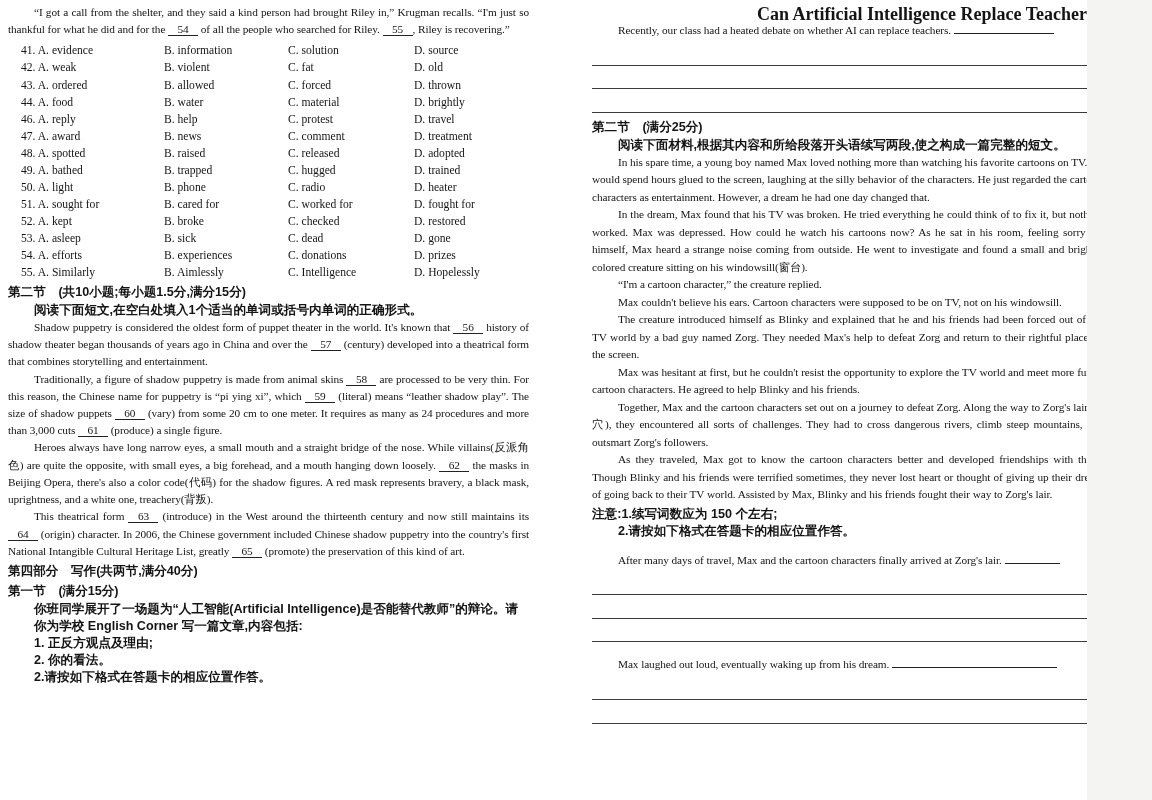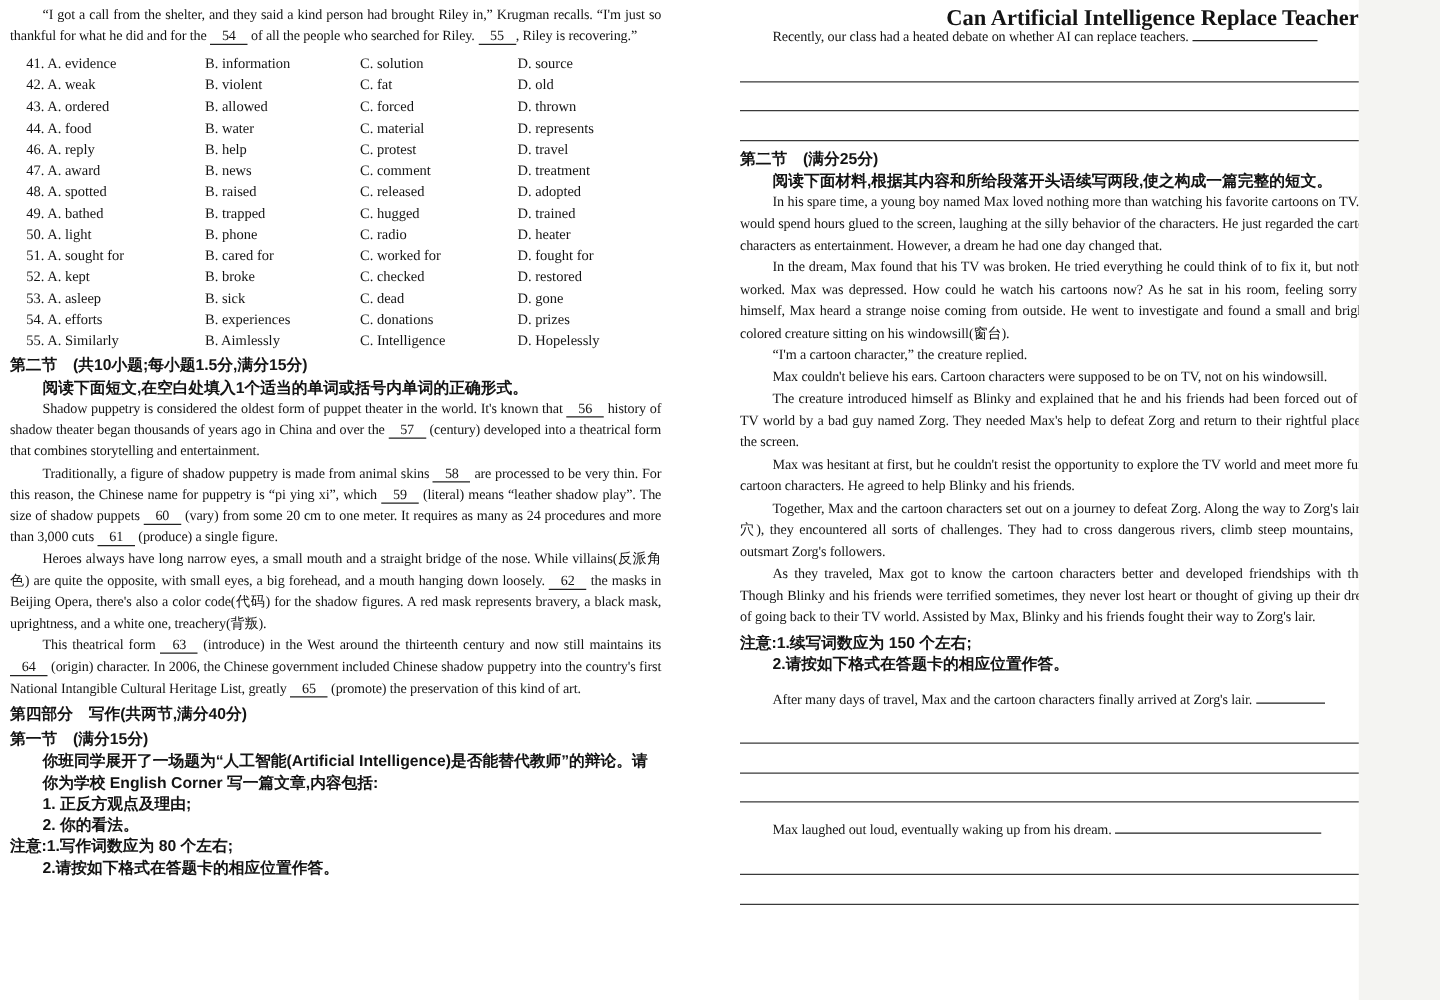--- a/index.html
+++ b/index.html
@@ -104,21 +104,21 @@
         <div class="opt-row">
           <span class="opt-cell">43. A. ordered</span>
           <span class="opt-cell">B. allowed</span>
           <span class="opt-cell">C. forced</span>
           <span class="opt-cell">D. thrown</span>
         </div>
         <div class="opt-row">
           <span class="opt-cell">44. A. food</span>
           <span class="opt-cell">B. water</span>
           <span class="opt-cell">C. material</span>
-          <span class="opt-cell">D. represents</span>
+          <span class="opt-cell">D. brightly</span>
         </div>
         <div class="opt-row">
           <span class="opt-cell">46. A. reply</span>
           <span class="opt-cell">B. help</span>
           <span class="opt-cell">C. protest</span>
           <span class="opt-cell">D. travel</span>
         </div>
         <div class="opt-row">
           <span class="opt-cell">47. A. award</span>
           <span class="opt-cell">B. news</span>
@@ -183,21 +183,20 @@
         <p class="para">Traditionally, a figure of shadow puppetry is made from animal skins <span class="blank">58</span> are processed to be very thin.  For this reason, the Chinese name for puppetry is “pi ying xi”, which <span class="blank">59</span> (literal) means “leather shadow play”.  The size of shadow puppets <span class="blank">60</span> (vary) from some 20 cm to one meter.  It requires as many as 24 procedures and more than 3,000 cuts <span class="blank">61</span> (produce) a single figure.</p>
         <p class="para">Heroes always have long narrow eyes, a small mouth and a straight bridge of the nose.  While villains(反派角色) are quite the opposite, with small eyes, a big forehead, and a mouth hanging down loosely.  <span class="blank">62</span> the masks in Beijing Opera, there's also a color code(代码) for the shadow figures.  A red mask represents bravery, a black mask, uprightness, and a white one, treachery(背叛).</p>
         <p class="para">This theatrical form <span class="blank">63</span> (introduce) in the West around the thirteenth century and now still maintains its <span class="blank">64</span> (origin) character.  In 2006, the Chinese government included Chinese shadow puppetry into the country's first National Intangible Cultural Heritage List, greatly <span class="blank">65</span> (promote) the preservation of this kind of art.</p>
       </div>
 
     <p class="cn h-cn">第四部分　写作(共两节,满分40分)</p>
     <p class="cn h-cn">第一节　(满分15分)</p>
     <p class="cn cn-indent">你班同学展开了一场题为“人工智能(Artificial Intelligence)是否能替代教师”的辩论。请你为学校 English Corner 写一篇文章,内容包括:</p>
     <p class="cn cn-list">1. 正反方观点及理由;</p>
     <p class="cn cn-list">2. 你的看法。</p>
-    <p class="cn cn-note">注意:1.写作词数应为 80 个左右;</p>
     <p class="cn cn-note2">2.请按如下格式在答题卡的相应位置作答。</p>
   </div>
 
   <div class="col col-right">
     <p class="essay-title">Can Artificial Intelligence Replace Teachers?</p>
     <p class="para">Recently, our class had a heated debate on whether AI can replace teachers. <span class="uline" style="width: 100px;"></span></p>
 
     <div class="lines-group">
         <div class="ans-line"></div>
         <div class="ans-line"></div>

